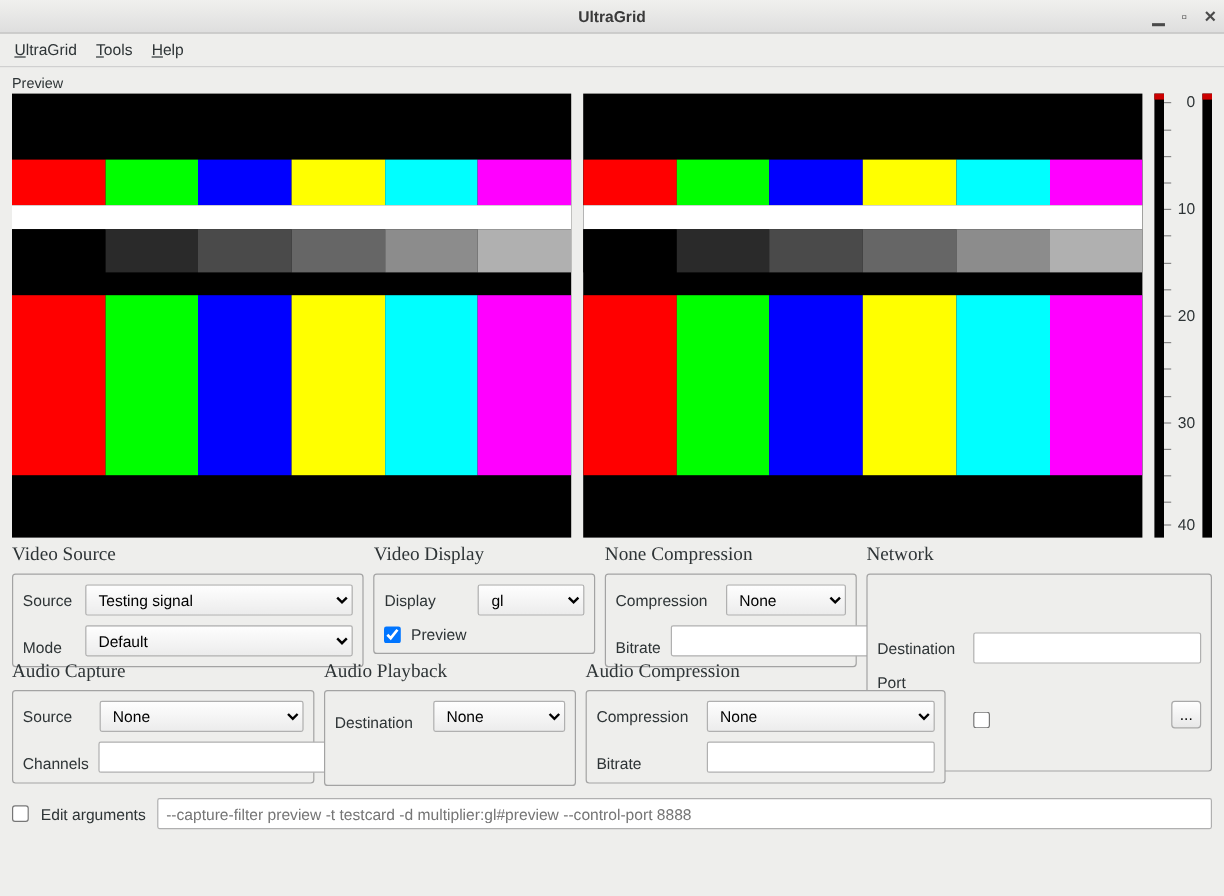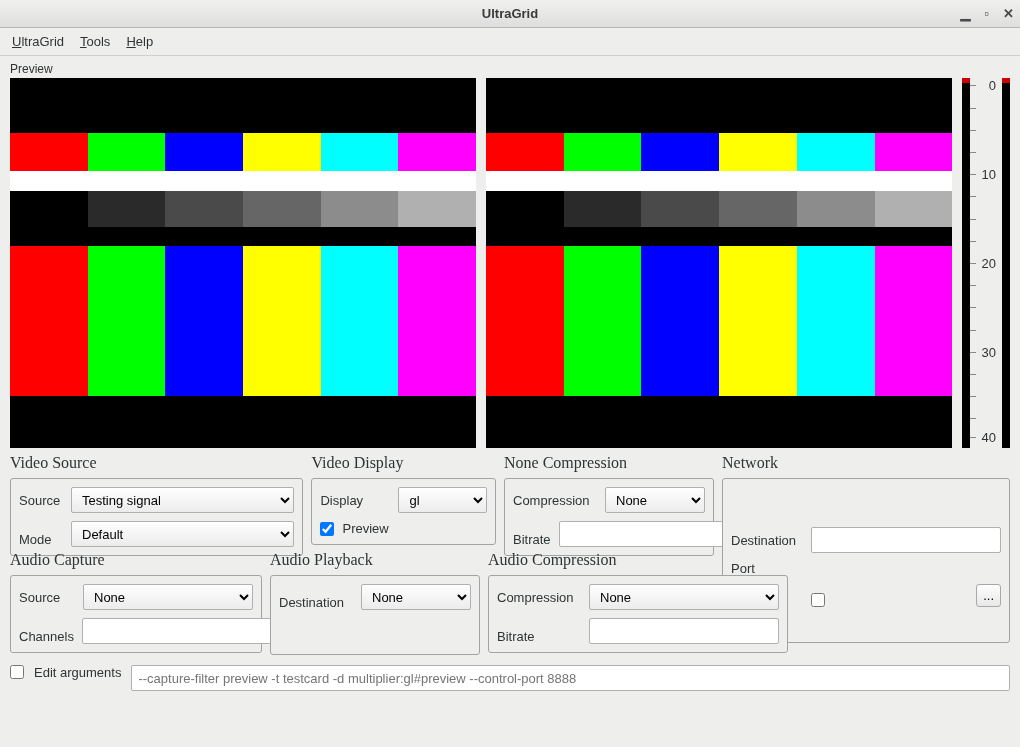--- a/index.html
+++ b/index.html
@@ -37,21 +37,21 @@
 .form-row label { font-size: 13px; }
 select, input[type=text] { border: 1px solid #b0b0b0; border-radius: 2px; height: 26px; padding: 2px 6px; background: #fff; font-size: 13px; }
 select { background: linear-gradient(#fefefe,#ececec); }
 input[type=checkbox] { width: 14px; height: 14px; }
 .spinner { display: flex; }
 .spinner input { border-top-right-radius: 0; border-bottom-right-radius: 0; }
 .spin-btns { display: flex; flex-direction: column; border: 1px solid #b0b0b0; border-left: none; border-radius: 0 2px 2px 0; }
 .spin-btns span { font-size: 7px; width: 14px; height: 12px; text-align: center; line-height: 12px; background: linear-gradient(#f8f8f8,#e8e8e8); cursor: pointer; }
 .spin-btns span:first-child { border-bottom: 1px solid #c0c0c0; }
 .btn { border: 1px solid #a8a8a8; border-radius: 3px; background: linear-gradient(#fefefe,#e8e8e8); padding: 4px 10px; cursor: pointer; }
-.bottom-row { display: flex; gap: 10px; }
+.bottom-row { display: flex; align-items: center; gap: 10px; }
 .start-btn { border: 1px solid #a0a0a0; border-radius: 3px; background: linear-gradient(#fefefe,#e4e4e4); padding: 14px 26px; font-weight: bold; cursor: pointer; }
 .args-input { flex: 1; color: #999; }
 </style>
 </head>
 <body>
 
 <div class="titlebar">
   <div class="titlebar-title">UltraGrid</div>
   <div class="titlebar-btns">
     <span>▁</span>

